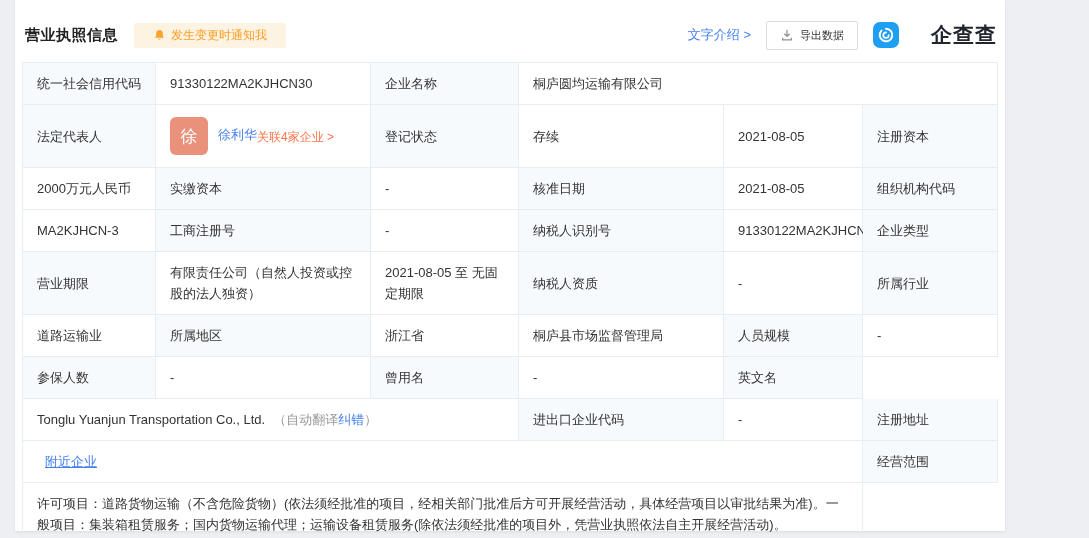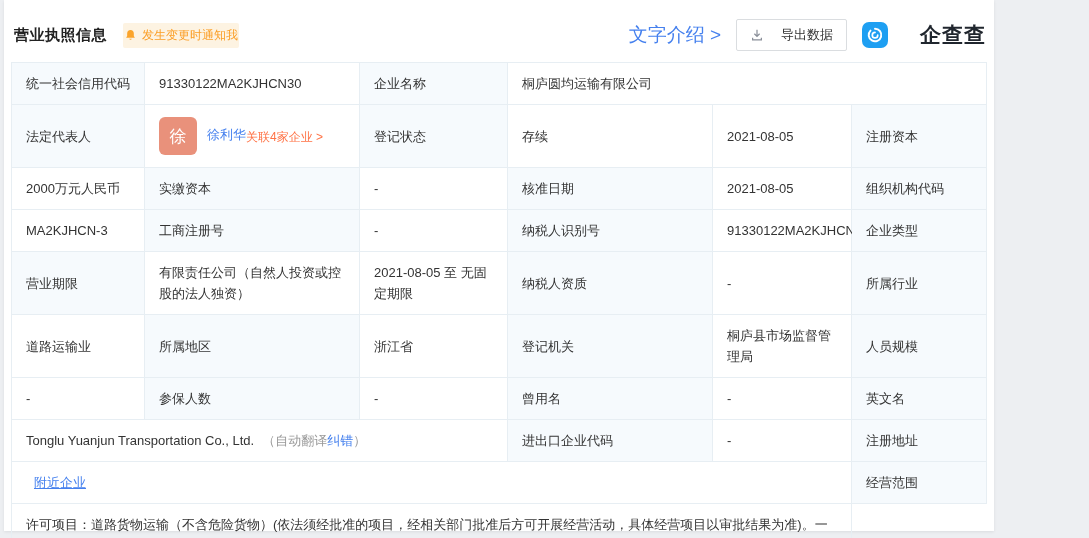--- a/index.html
+++ b/index.html
@@ -15,37 +15,37 @@
   }
   *{margin:0;padding:0;box-sizing:border-box;}
   html,body{width:1089px;height:538px;overflow:hidden;}
   body{
     font-family:"Liberation Sans","DejaVu Sans",sans-serif;
     background:#EDEFF2;
     color:var(--txt);
     position:relative;
   }
   .card{
-    position:absolute;top:0;left:4px;width:990px;height:531px;
+    position:absolute;top:0;left:15px;width:990px;height:531px;
     background:#fff;box-shadow:0 1px 3px rgba(0,0,0,.08);
   }
   
   .header{display:flex;align-items:center;height:34px;margin:18px 8px 10px 10px;}
   .page-title{font-size:15px;font-weight:700;color:#222;letter-spacing:.5px;}
   .notify-badge{
     display:flex;align-items:center;gap:5px;margin-left:16px;
     background:var(--badge-bg);color:var(--badge-orange);
-    font-size:12px;padding:4px 1px;border-radius:2px;cursor:pointer;white-space:nowrap;
+    font-size:12px;padding:4px 19px;border-radius:2px;cursor:pointer;white-space:nowrap;
   }
   .header-right{margin-left:auto;display:flex;align-items:center;gap:15px;}
-  .text-intro{font-size:19px;color:var(--blue);text-decoration:none;white-space:nowrap;cursor:pointer;}
+  .text-intro{font-size:13px;color:var(--blue);text-decoration:none;white-space:nowrap;cursor:pointer;}
   .export-btn{
-    display:flex;align-items:center;gap:17px;background:#fff;
+    display:flex;align-items:center;gap:6px;background:#fff;
     border:1px solid #DADDE0;border-radius:2px;padding:6px 13px;
-    font-size:13px;color:#333;cursor:pointer;font-family:inherit;white-space:nowrap;
+    font-size:11px;color:#333;cursor:pointer;font-family:inherit;white-space:nowrap;
   }
   .logo{display:flex;align-items:center;gap:4px;cursor:pointer;}
   .logo-mark{
     width:26px;height:26px;border-radius:7px;background:var(--logo-blue);
     display:flex;align-items:center;justify-content:center;flex:0 0 auto;
   }
   .logo-text{font-size:21px;font-weight:700;color:#20262E;letter-spacing:1px;margin-left:28px;}
   
   .table{
     margin:0 7px;
@@ -158,21 +158,20 @@
     <div class="cell lbl">营业期限</div>
     <div class="cell">有限责任公司（自然人投资或控股的法人独资）</div>
     <div class="cell">2021-08-05 至 无固定期限</div>
     <div class="cell lbl">纳税人资质</div>
     <div class="cell">-</div>
 
     <div class="cell lbl">所属行业</div>
     <div class="cell">道路运输业</div>
     <div class="cell lbl">所属地区</div>
     <div class="cell">浙江省</div>
-    <div class="cell lbl">登记机关</div>
     <div class="cell">桐庐县市场监督管理局</div>
 
     <div class="cell lbl">人员规模</div>
     <div class="cell">-</div>
     <div class="cell lbl">参保人数</div>
     <div class="cell">-</div>
     <div class="cell lbl">曾用名</div>
     <div class="cell">-</div>
 
     <div class="cell lbl">英文名</div>

